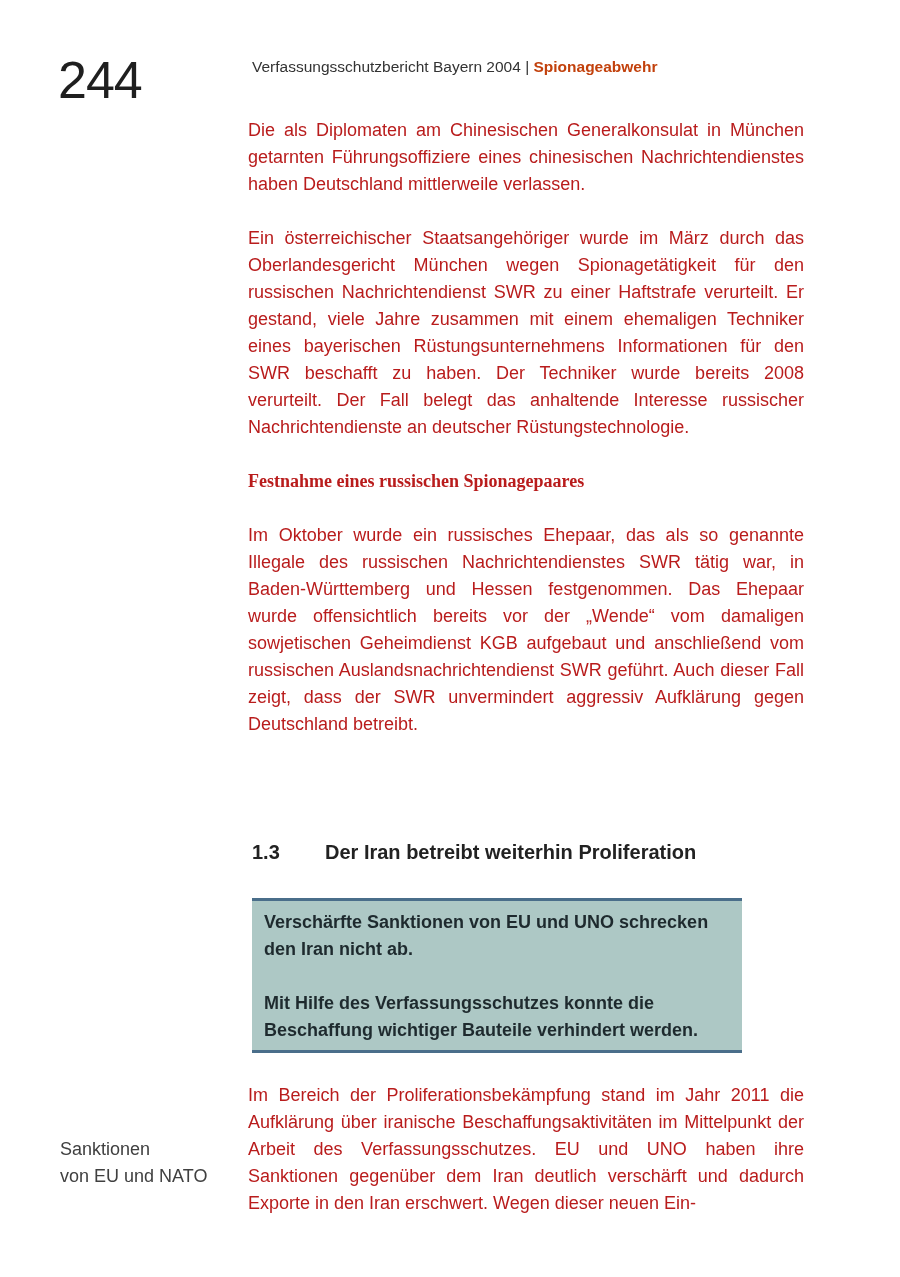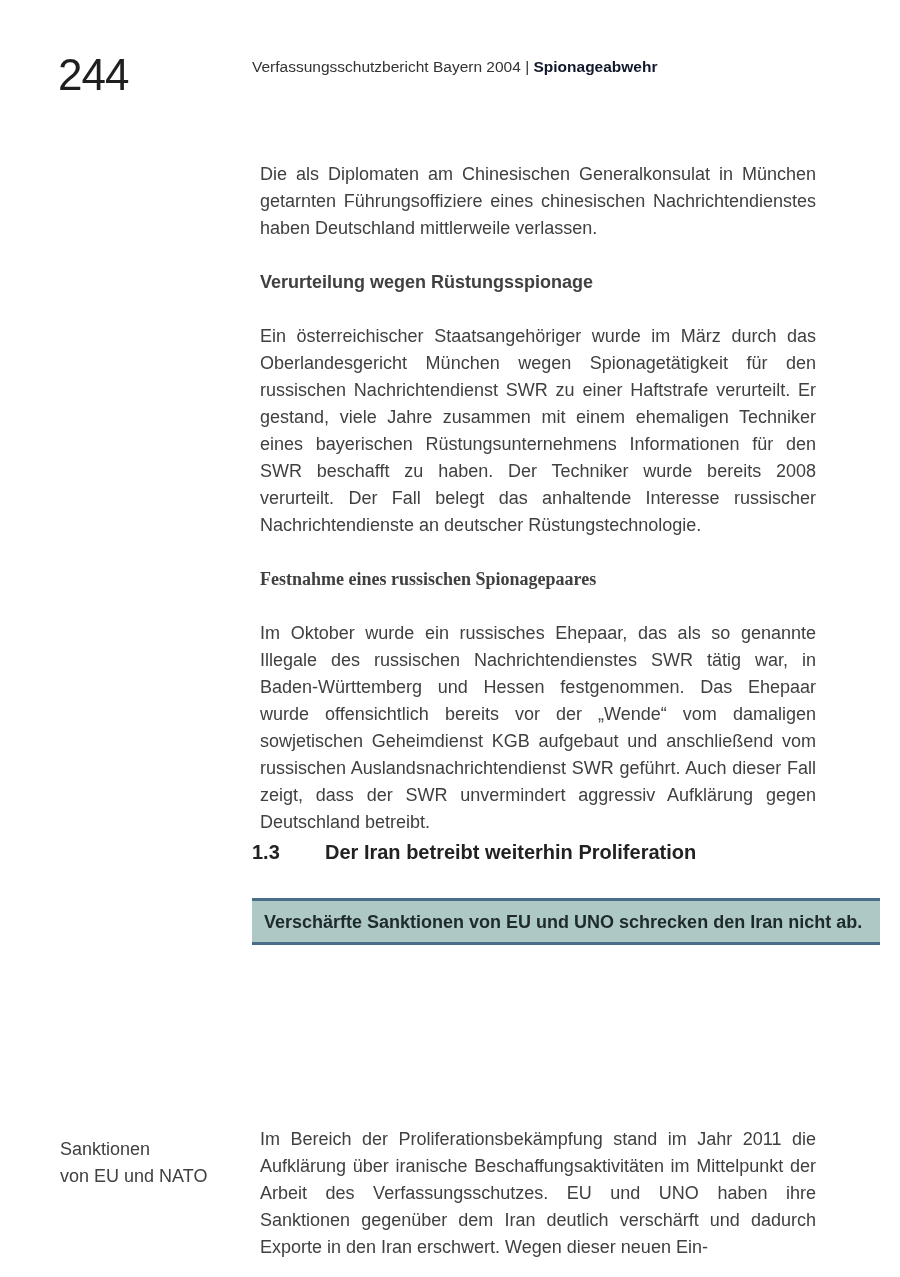--- a/index.html
+++ b/index.html
@@ -1,54 +1,54 @@
 <!DOCTYPE html>
 <html><head>
 <meta charset="utf-8">
 <style>
   html, body { margin: 0; padding: 0; background: #ffffff; }
   body { width: 900px; height: 1277px; position: relative; overflow: hidden;
          font-family: "Liberation Sans", sans-serif; color: #222222; }
-  .page-number { position: absolute; left: 58px; top: 50px; font-size: 44px; color: #1f1f1f; letter-spacing: -1px; }
+  .page-number { position: absolute; left: 58px; top: 50px; font-size: 52px; color: #1f1f1f; letter-spacing: -1px; }
   .running-head { position: absolute; left: 252px; top: 58px; font-size: 15.5px; color: #333; }
-  .running-head .section { color: #0f172a; font-weight: bold; text-align: right; }
-  .col { position: absolute; left: 260px; width: 556px; font-size: 18px; line-height: 27px; color: #404040; margin-top: 44px; }
+  .running-head .section { color: #c2410c; font-weight: bold; text-align: right; }
+  .col { position: absolute; left: 248px; width: 556px; font-size: 18px; line-height: 27px; color: #b91c1c; }
   .col p { margin: 0; text-align: justify; }
   .col h3 { margin: 0; font-size: 18px; font-weight: bold; line-height: 27px; }
   .margin-note { position: absolute; left: 60px; top: 1136px; font-size: 18px; line-height: 27px; color: #404040; }
   .chapter { position: absolute; left: 252px; top: 841px; font-size: 20px; font-weight: bold; }
   .chapter .num { display: inline-block; width: 73px; }
-  .infobox { position: absolute; left: 252px; top: 898px; width: 628px; background: #adc8c5;
+  .infobox { position: absolute; left: 252px; top: 898px; width: 490px; background: #adc8c5;
              border-top: 3px solid #4a6e8a; border-bottom: 3px solid #4a6e8a; box-sizing: border-box;
              padding: 8px 12px 6px 12px; font-size: 18px; line-height: 27px; font-weight: bold; color: #1e2a2e; }
   .infobox p { margin: 0; }
   .infobox p + p { margin-top: 27px; }
 </style>
 </head>
 <body>
 
 <div class="page-number">244</div>
 <div class="running-head">
   <span>Verfassungsschutzbericht Bayern 2004 | </span><span class="section">Spionageabwehr</span>
 </div>
 
 <div class="col" style="top:117px;">
   <p>Die als Diplomaten am Chinesischen Generalkonsulat in München getarnten Führungsoffiziere eines chinesischen Nachrichtendienstes haben Deutschland mittlerweile verlassen.</p>
-  <h3 style="margin-top:27px;">Verurteilung wegen Rüstungsspionage</h3>
   <p style="margin-top:27px;">Ein österreichischer Staatsangehöriger wurde im März durch das Oberlandesgericht München wegen Spionagetätigkeit für den russischen Nachrichtendienst SWR zu einer Haftstrafe verurteilt. Er gestand, viele Jahre zusammen mit einem ehemaligen Techniker eines bayerischen Rüstungsunternehmens Informationen für den SWR beschafft zu haben. Der Techniker wurde bereits 2008 verurteilt. Der Fall belegt das anhaltende Interesse russischer Nachrichtendienste an deutscher Rüstungstechnologie.</p>
   <h3 style="margin-top:27px;font-family:Liberation Serif, serif;">Festnahme eines russischen Spionagepaares</h3>
   <p style="margin-top:27px;">Im Oktober wurde ein russisches Ehepaar, das als so genannte Illegale des russischen Nachrichtendienstes SWR tätig war, in Baden-Württemberg und Hessen festgenommen. Das Ehepaar wurde offensichtlich bereits vor der „Wende“ vom damaligen sowjetischen Geheimdienst KGB aufgebaut und anschließend vom russischen Auslandsnachrichtendienst SWR geführt. Auch dieser Fall zeigt, dass der SWR unvermindert aggressiv Aufklärung gegen Deutschland betreibt.</p>
 </div>
 
 <div class="chapter">
   <span class="num">1.3</span><span>Der Iran betreibt weiterhin Proliferation</span>
 </div>
 
 <div class="infobox">
   <p>Verschärfte Sanktionen von EU und UNO schrecken den Iran nicht ab.</p>
+  <p>Mit Hilfe des Verfassungsschutzes konnte die Beschaffung wichtiger Bauteile verhindert werden.</p>
 </div>
 
 <div class="margin-note">
   <div>Sanktionen</div>
   <div>von EU und NATO</div>
 </div>
 
 <div class="col" style="top:1082px;">
   <p>Im Bereich der Proliferationsbekämpfung stand im Jahr 2011 die Aufklärung über iranische Beschaffungsaktivitäten im Mittelpunkt der Arbeit des Verfassungsschutzes. EU und UNO haben ihre Sanktionen gegenüber dem Iran deutlich verschärft und dadurch Exporte in den Iran erschwert. Wegen dieser neuen Ein-</p>
 </div>

